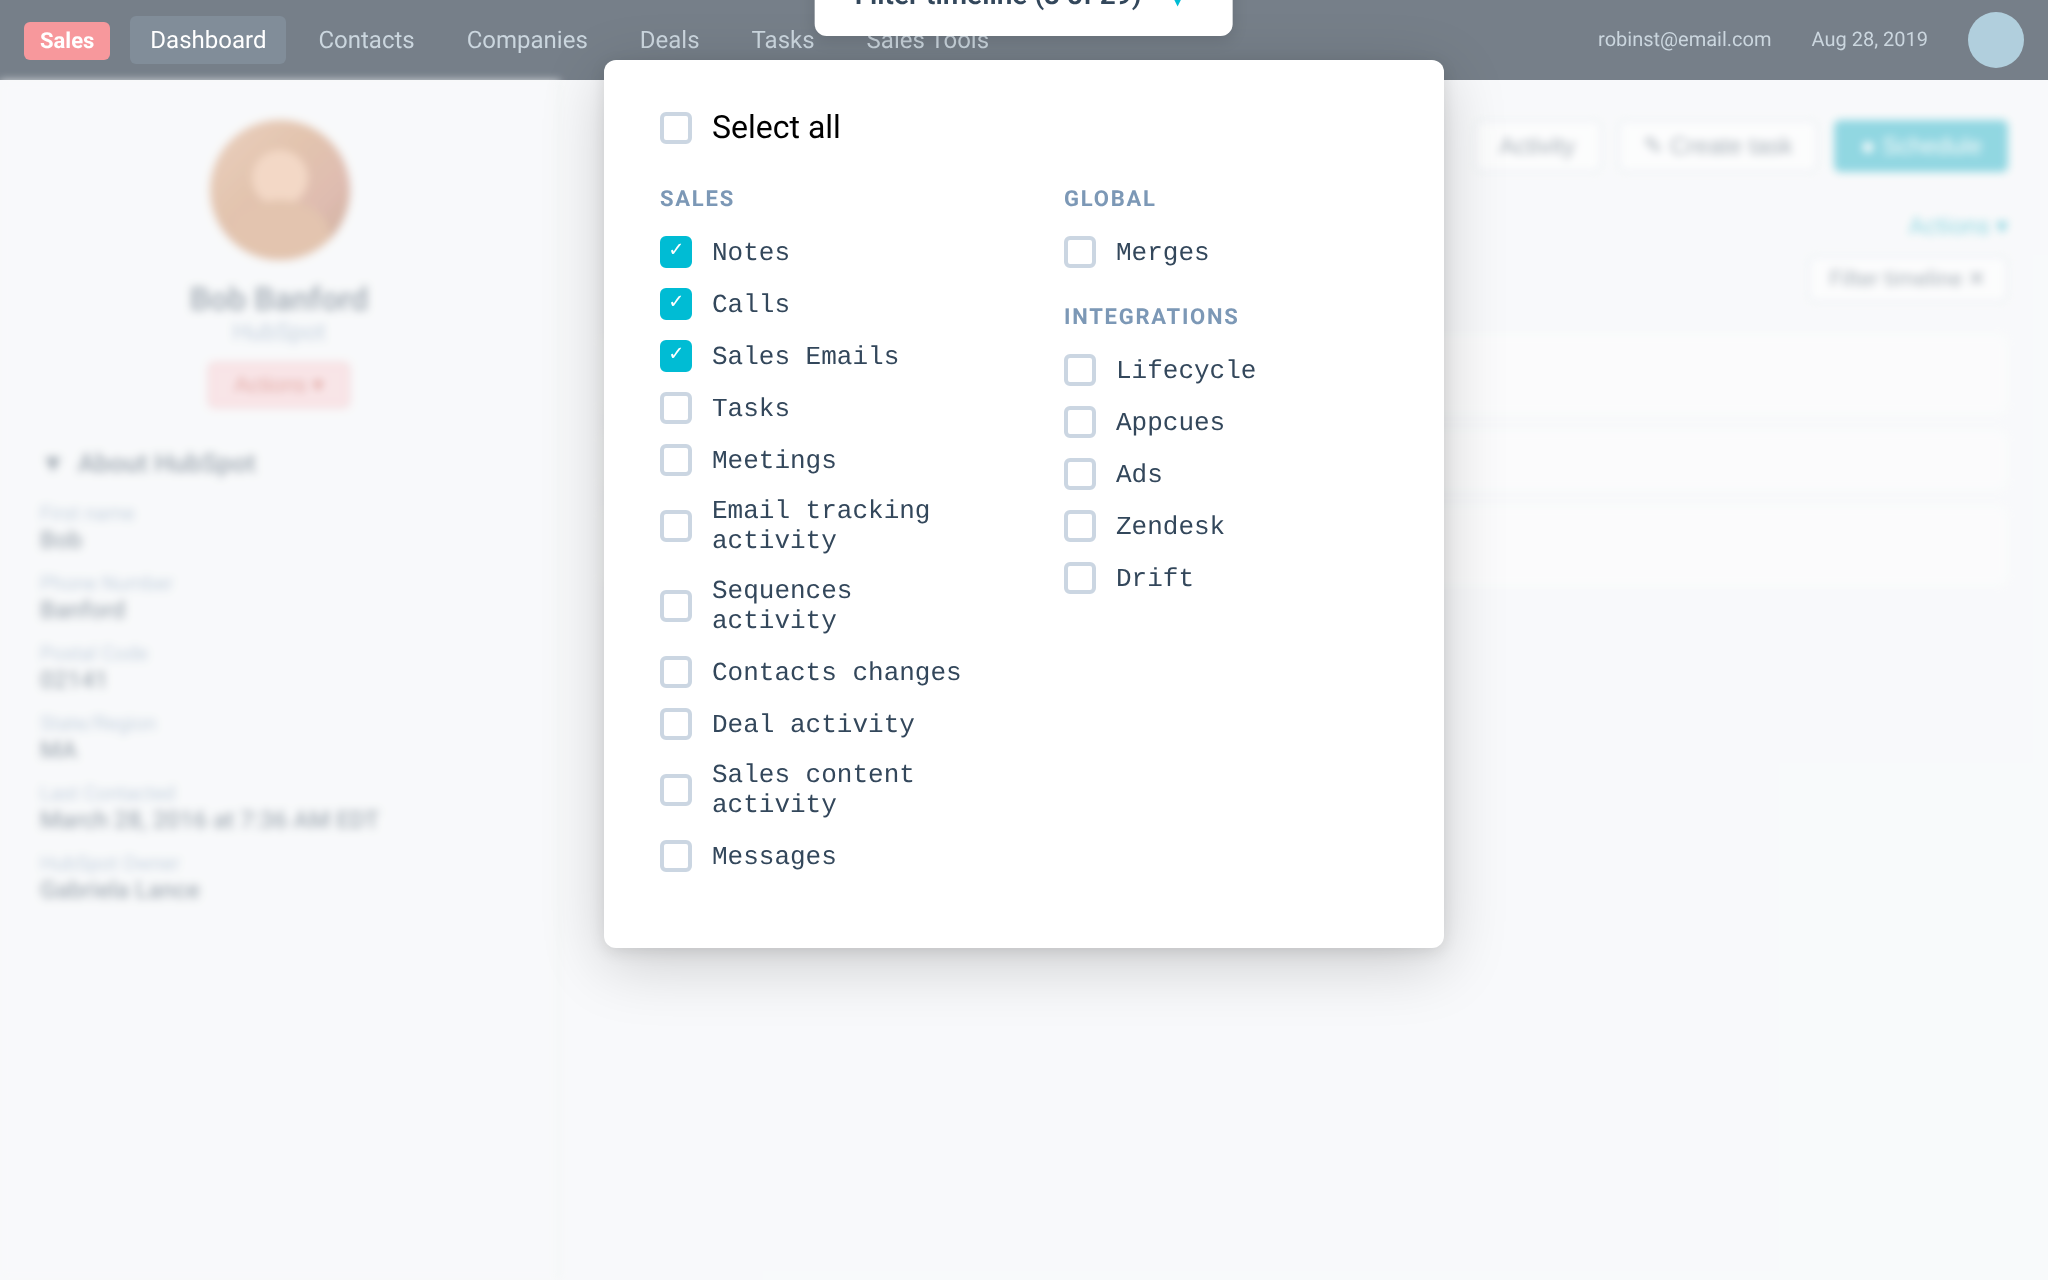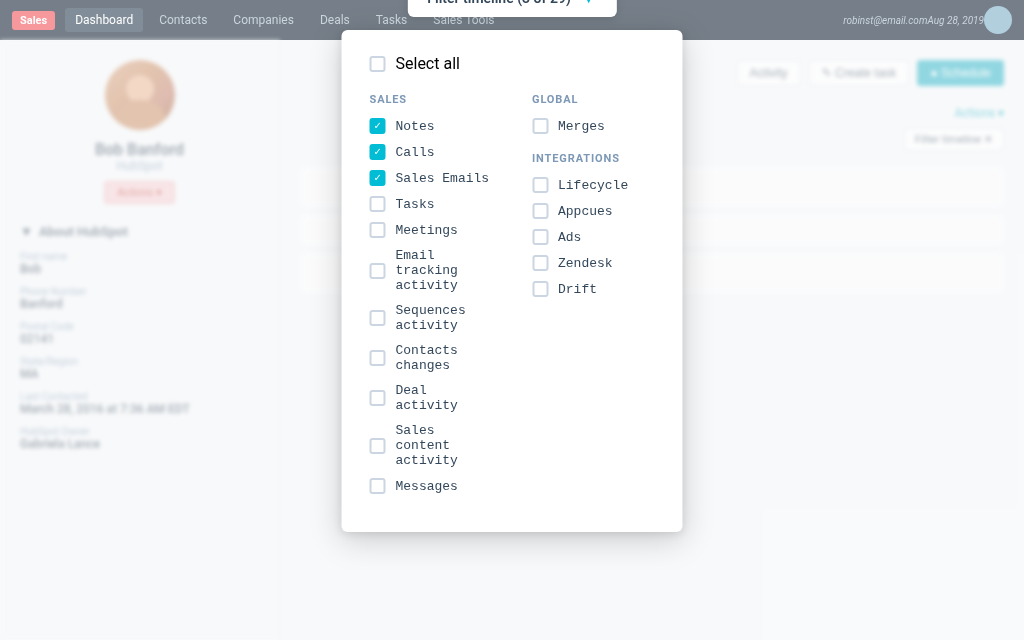--- a/index.html
+++ b/index.html
@@ -36,22 +36,21 @@
       border-radius: 3px;
     }
     .topnav-item.active {
       background: #2d4155;
       color: white;
     }
     .topnav-right {
       margin-left: auto;
       display: flex;
       align-items: center;
-      gap: 0;
-      font-style: italic;
+      gap: 20px;
     }
     .avatar-small {
       width: 28px;
       height: 28px;
       border-radius: 50%;
       background: #7eb0c7;
     }
     .topnav-email {
       color: #a8bbc9;
       font-size: 10px;
@@ -203,21 +202,21 @@
     
     .dropdown-popup {
       position: absolute;
       top: 30px;
       left: 50%;
       transform: translateX(-50%);
       background: white;
       border-radius: 6px;
       box-shadow: 0 8px 32px rgba(0,0,0,0.18), 0 2px 8px rgba(0,0,0,0.10);
       z-index: 100;
-      width: 341px;
+      width: 420px;
       padding: 24px 28px 28px 28px;
     }
 
     .dropdown-header-bar {
       position: absolute;
       top: -52px;
       left: 50%;
       transform: translateX(-50%);
       background: white;
       border-radius: 6px;

